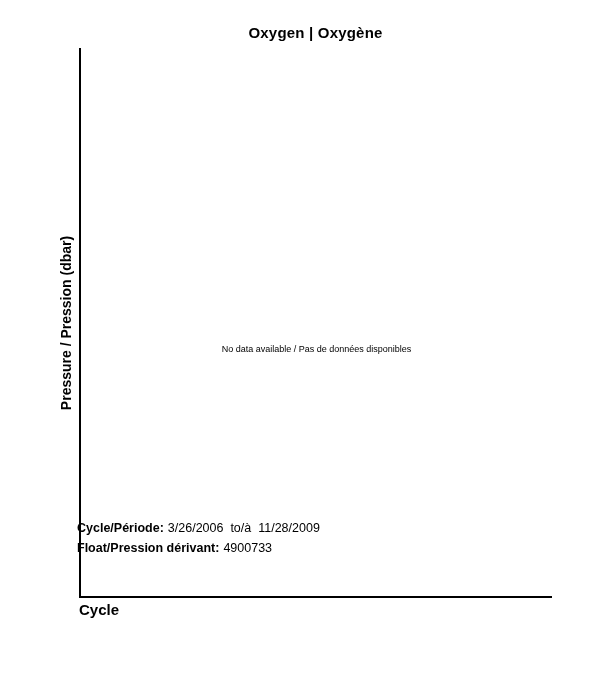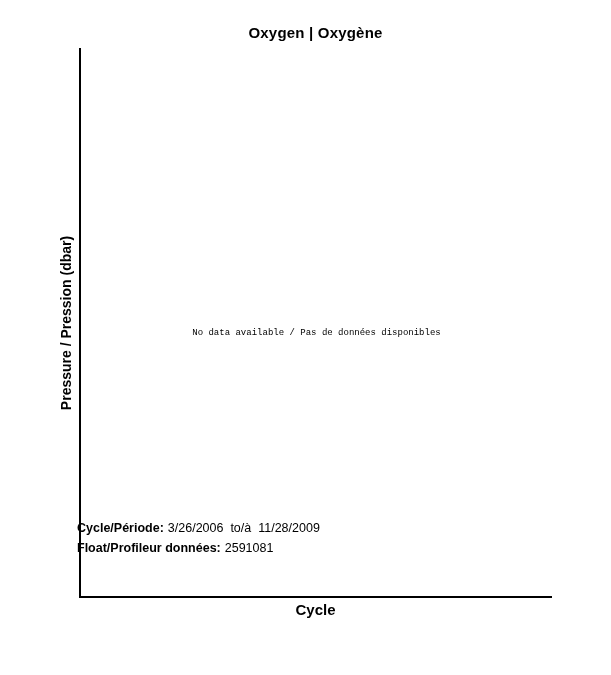--- a/index.html
+++ b/index.html
@@ -33,42 +33,41 @@
     width: 473px;
     height: 550px;
     border-left: 2px solid #000000;
     border-bottom: 2px solid #000000;
     box-sizing: border-box;
   }
   .no-data-message {
     position: absolute;
     left: 0;
     right: 0;
-    top: 280px;
+    top: 296px;
     text-align: center;
     font-size: 9px;
     font-weight: normal;
-    font-family: Liberation Mono, monospace;
   }
   .y-axis-label {
     position: absolute;
     left: 66px;
     top: 323px;
     transform: translate(-50%, -50%) rotate(-90deg);
     transform-origin: center center;
     white-space: nowrap;
     font-size: 14px;
     font-weight: bold;
   }
   .x-axis-label {
     position: absolute;
     left: 79px;
     top: 601px;
     width: 473px;
-    text-align: center;
+    text-align: left;
     font-size: 15px;
     font-weight: bold;
   }
   .annotations {
     position: absolute;
     left: 77px;
     top: 518px;
     font-size: 12.5px;
     line-height: 20px;
     white-space: nowrap;
@@ -96,17 +95,17 @@
 
   <div class="y-axis-label">Pressure / Pression (dbar)</div>
 
   <div class="x-axis-label">Cycle</div>
 
   <div class="annotations">
     <div>
       <span class="annotation-label">Cycle/Période:</span><span class="annotation-value">3/26/2006  to/à  11/28/2009</span>
     </div>
     <div>
-      <span class="annotation-label">Float/Profileur données:</span><span class="annotation-value">2591081</span>
+      <span class="annotation-label">Float/Pression dérivant:</span><span class="annotation-value">4900733</span>
     </div>
   </div>
 
 </div>
 
 </body></html>

